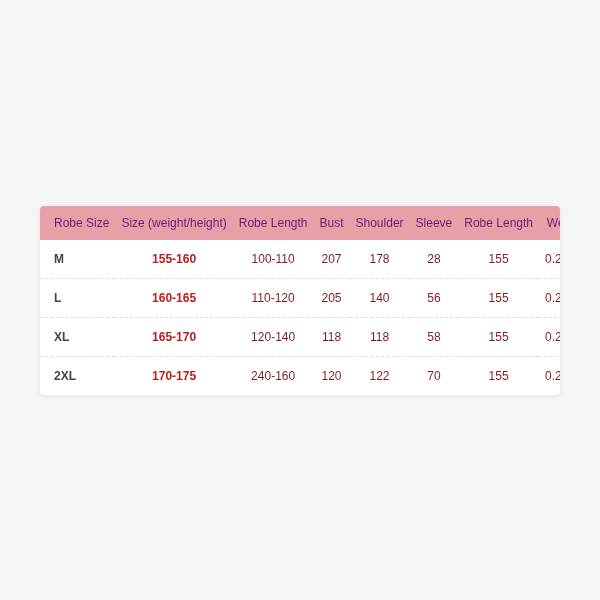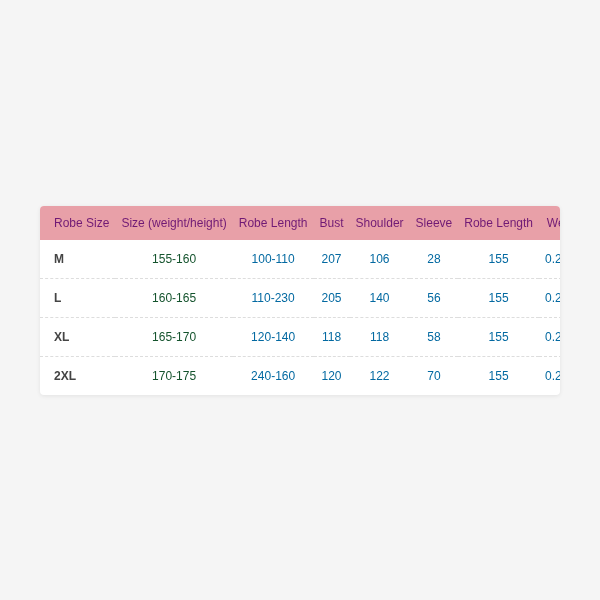--- a/index.html
+++ b/index.html
@@ -41,31 +41,32 @@
     tbody tr {
       border-bottom: 1px dashed #ddd;
     }
     tbody tr:last-child {
       border-bottom: none;
       margin-left: 24px;
     }
     tbody td {
       padding: 12px 6px;
       text-align: center;
-      color: #0369a1;
+      color: #7f1d1d;
       font-size: 12px;
     }
     tbody td:first-child {
       text-align: left;
       padding-left: 14px;
       font-weight: bold;
       color: #444;
     }
     tbody td:nth-child(2) {
-      color: #14532d;
+      color: #b91c1c;
+      font-weight: bold;
     }
   </style>
 </head>
 <body>
 
 <div class="table-container">
   <table>
     <thead>
       <tr>
         <th>Robe Size</th>
@@ -77,29 +78,29 @@
         <th>Robe Length</th>
         <th>Weight</th>
       </tr>
     </thead>
     <tbody id="table-body">
     <tr>
           <td>M</td>
           <td>155-160</td>
           <td>100-110</td>
           <td>207</td>
-          <td>106</td>
+          <td>178</td>
           <td>28</td>
           <td>155</td>
           <td>0.22KG</td>
         </tr>
         <tr>
           <td>L</td>
           <td>160-165</td>
-          <td>110-230</td>
+          <td>110-120</td>
           <td>205</td>
           <td>140</td>
           <td>56</td>
           <td>155</td>
           <td>0.23KG</td>
         </tr>
         <tr>
           <td>XL</td>
           <td>165-170</td>
           <td>120-140</td>

